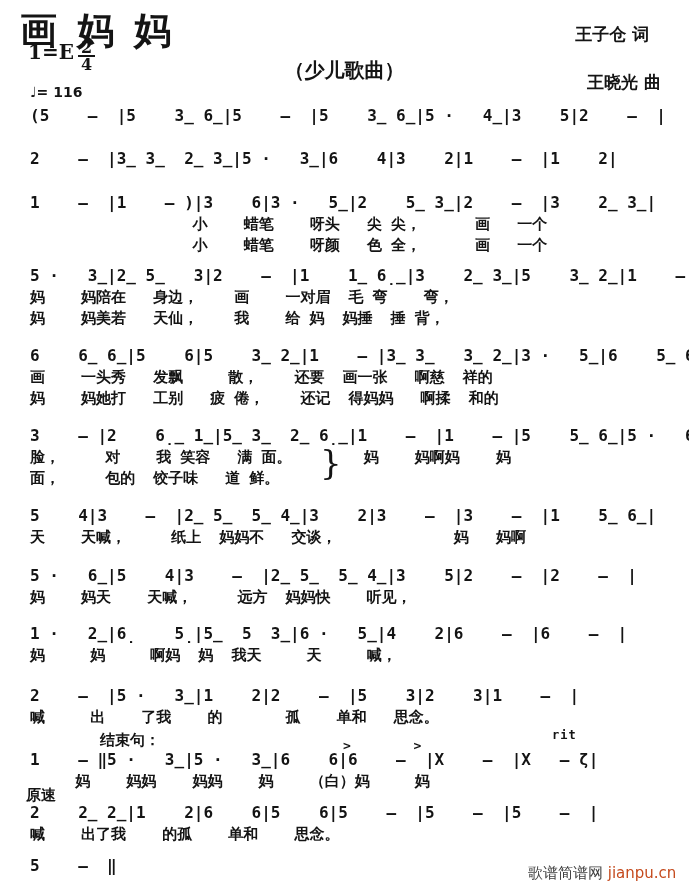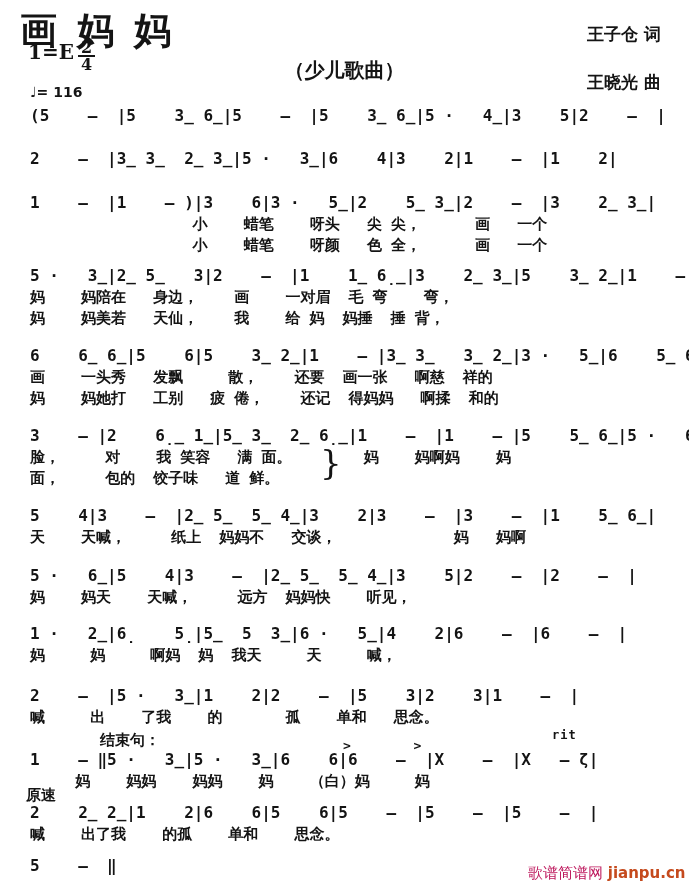--- a/index.html
+++ b/index.html
@@ -10,21 +10,21 @@
   .title{
     position:absolute;top:6px;left:0;width:100%;text-align:left;
     font-family:"DejaVu Sans",sans-serif;font-size:37px;font-weight:bold;
     letter-spacing:20px;text-indent:20px;
   }
   .subtitle{
     position:absolute;top:57px;left:0;width:100%;text-align:center;
     font-family:"DejaVu Sans",sans-serif;font-size:20px;font-weight:bold;
   }
   .credits{
-    position:absolute;top:22px;right:28px;text-align:right;
+    position:absolute;top:22px;right:28px;text-align:center;
     font-family:"DejaVu Sans",sans-serif;font-size:17px;font-weight:bold;line-height:24px;
     white-space:pre;
   }
   .keysig{
     position:absolute;top:40px;left:28px;font-size:20px;font-weight:bold;
     display:flex;align-items:flex-start;font-family:"DejaVu Serif",serif;
   }
   .frac{display:inline-flex;flex-direction:column;align-items:center;margin-left:4px;
     font-size:16px;line-height:15px;}
   .frac .num{border-bottom:2px solid #141414;padding:0 3px;}
@@ -50,22 +50,22 @@
   }
   .rit{font-family:"DejaVu Sans Mono",monospace;font-size:12px;letter-spacing:1px;}
   .brace{
     position:absolute;left:320px;top:442px;font-size:34px;font-weight:400;
     font-family:"DejaVu Serif",serif;
   }
   .watermark{
     position:absolute;left:528px;top:864px;font-size:15px;
     font-family:"DejaVu Sans",sans-serif;white-space:pre;
   }
-  .wm-name{color:#be185d;}
-  .wm-url{color:#c54a1d;font-weight:bold;}
+  .wm-name{color:#404040;}
+  .wm-url{color:#c54a1d;font-weight:normal;}
 </style>
 </head>
 <body>
 
 <div class="page">
 
   <div class="title">画妈妈</div>
   <div class="subtitle">（少儿歌曲）</div>
 
   <div class="credits"><span>王子仓 词</span><br>

